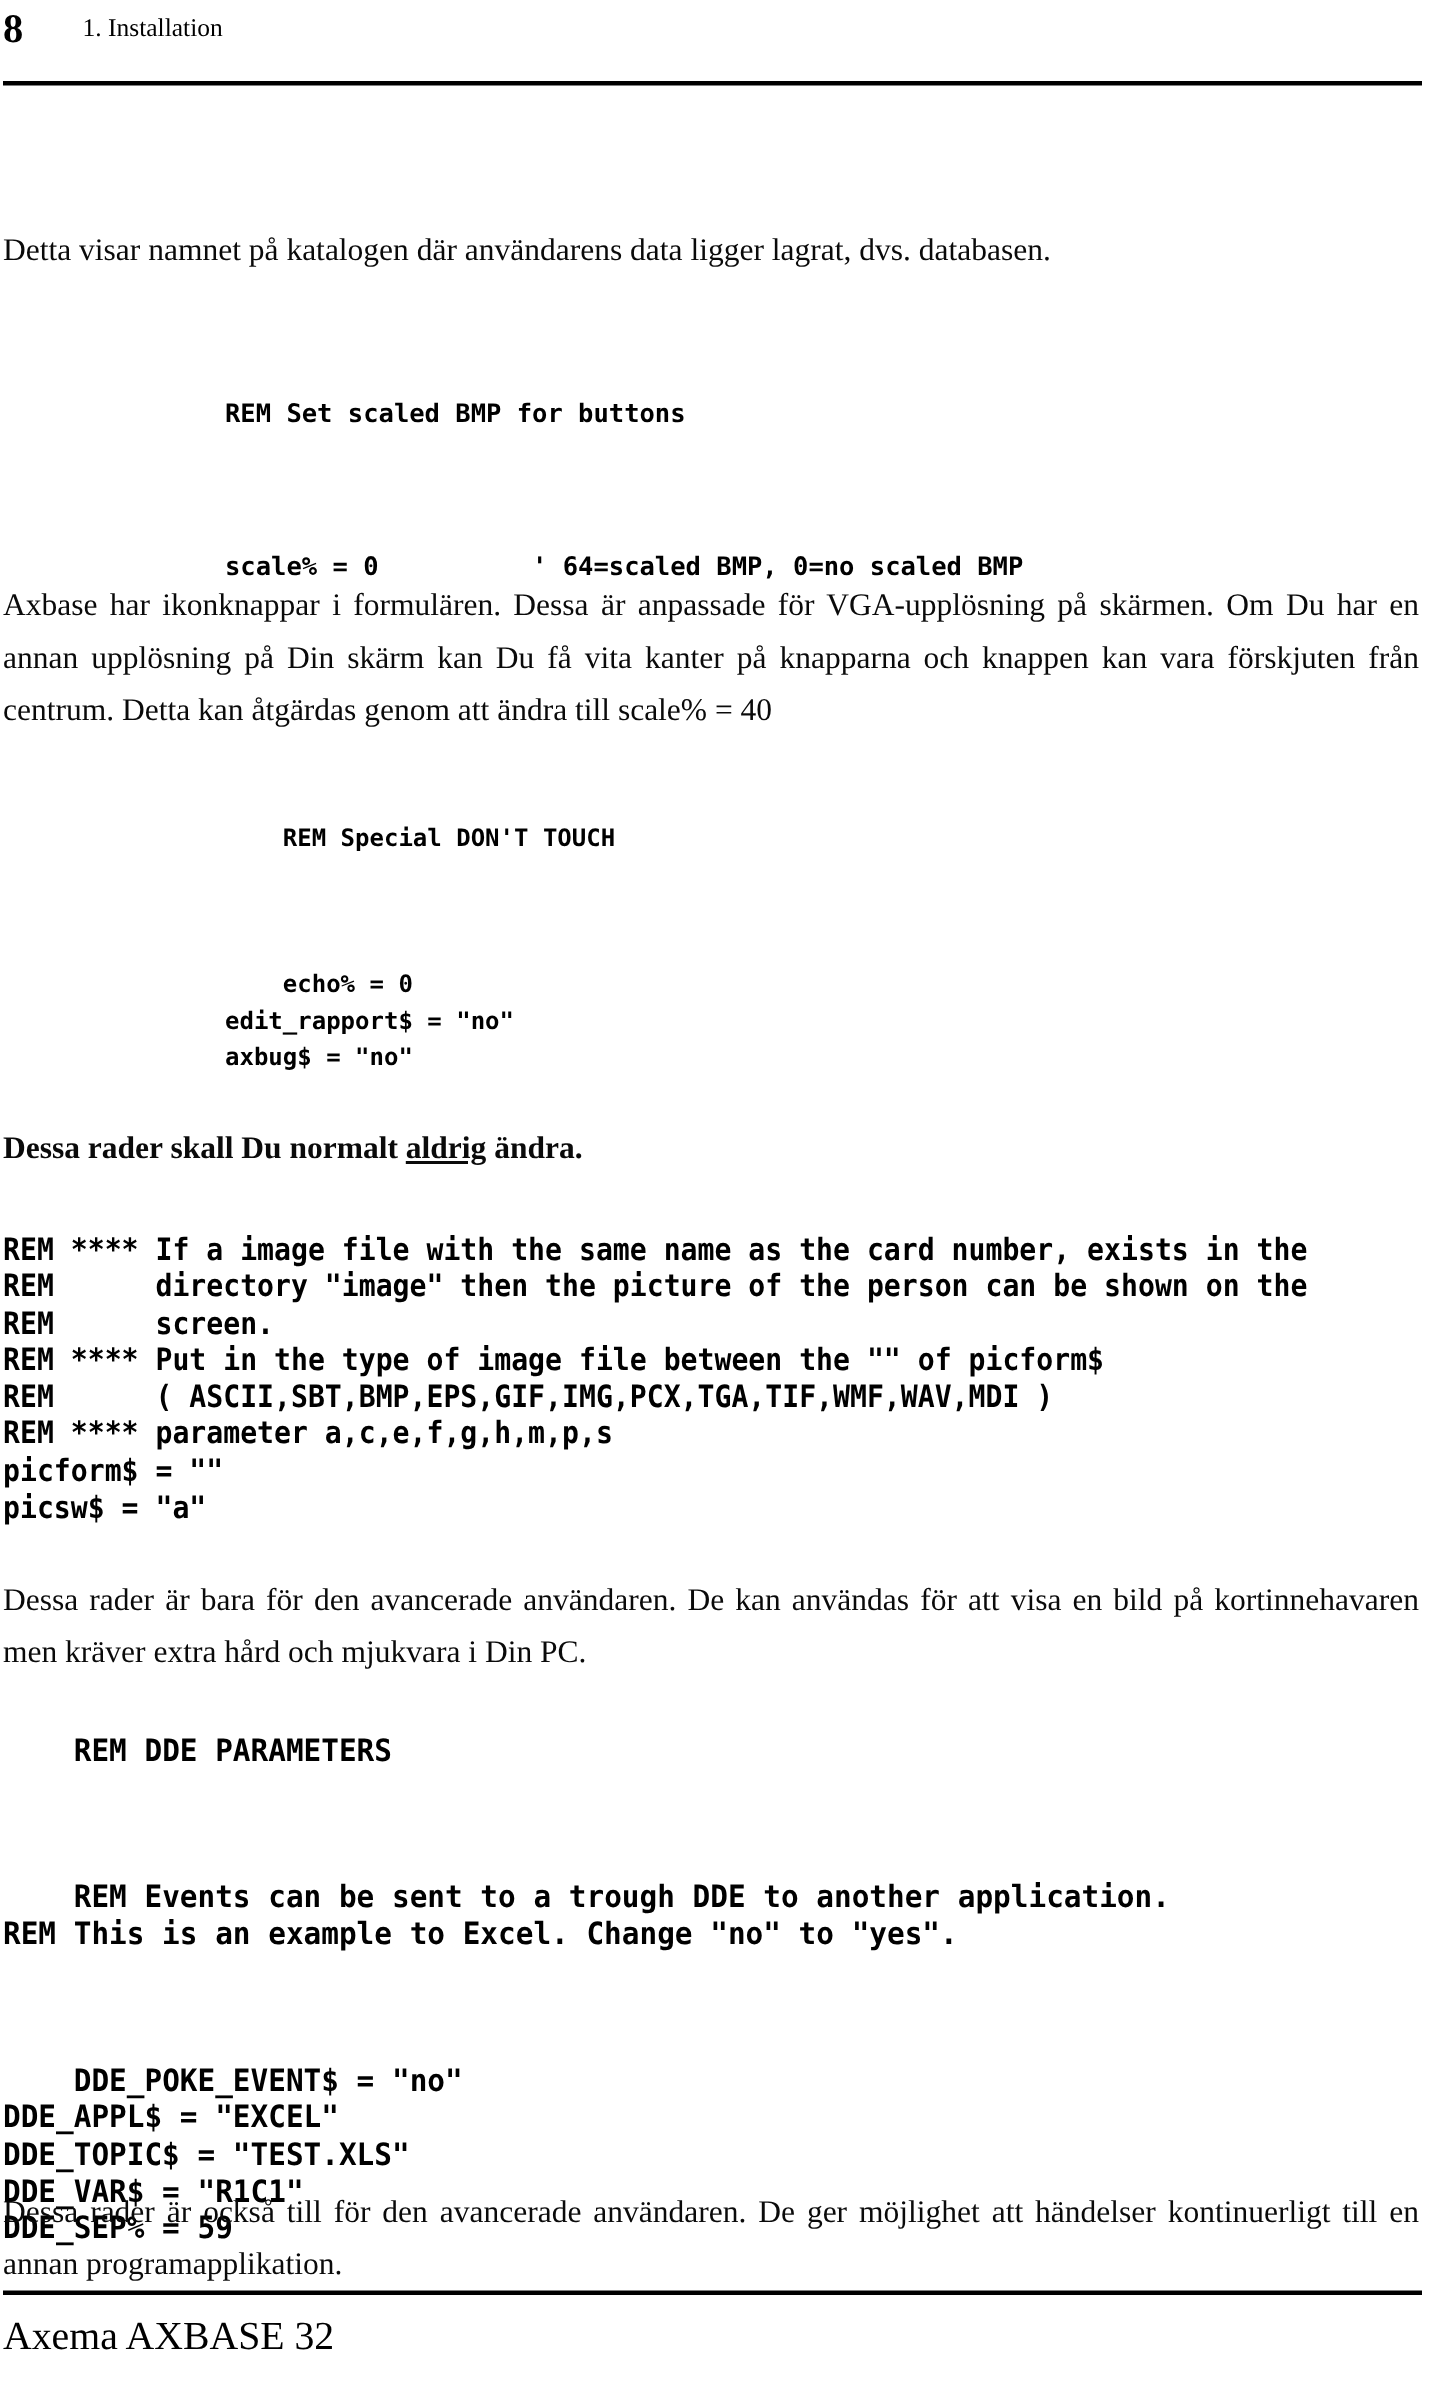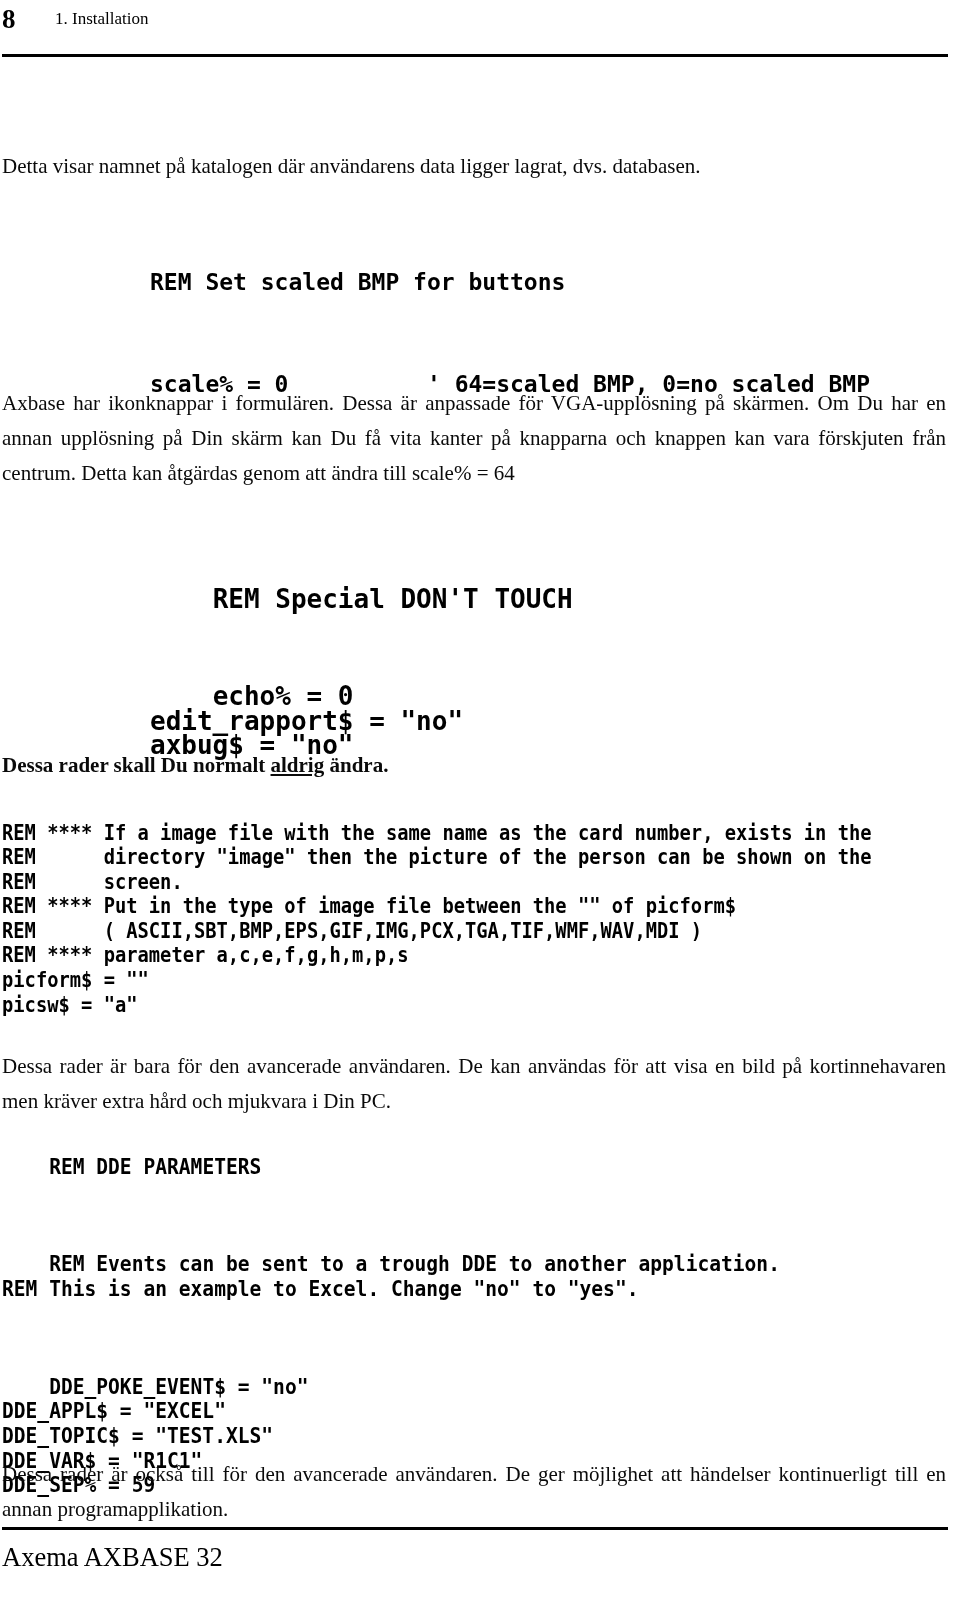--- a/index.html
+++ b/index.html
@@ -85,29 +85,29 @@
     font-weight: bold;
     color: #000000;
     white-space: pre;
     letter-spacing: 0px;
   }
 
   
   #code-scale {
     left: 150px;
     top: 234px;
-    font-size: 23px;
+    font-size: 17px;
     line-height: 51px;
   }
 
   
   #code-special {
     left: 150px;
-    top: 562px;
-    font-size: 26px;
+    top: 522px;
+    font-size: 16px;
     line-height: 24.5px;
   }
   #code-special .gap { display: block; height: 24px; }
 
   
   #code-image {
     left: 2px;
     top: 800px;
     font-size: 20.5px;
     line-height: 24.6px;
@@ -154,21 +154,21 @@
     <span class="header-title">1. Installation</span>
   </div>
   <div class="rule-top"></div>
 
   <p class="para" id="para-intro">Detta visar namnet på katalogen där användarens data ligger lagrat, dvs. databasen.</p>
 
   <pre class="code" id="code-scale">REM Set scaled BMP for buttons
 
 scale% = 0          ' 64=scaled BMP, 0=no scaled BMP</pre>
 
-  <p class="para" id="para-axbase">Axbase har ikonknappar i formulären. Dessa är anpassade för VGA-upplösning på skärmen. Om Du har en annan upplösning på Din skärm kan Du få vita kanter på knapparna och knappen kan vara förskjuten från centrum. Detta kan åtgärdas genom att ändra till scale% = 64</p>
+  <p class="para" id="para-axbase">Axbase har ikonknappar i formulären. Dessa är anpassade för VGA-upplösning på skärmen. Om Du har en annan upplösning på Din skärm kan Du få vita kanter på knapparna och knappen kan vara förskjuten från centrum. Detta kan åtgärdas genom att ändra till scale% = 40</p>
 
   <div class="code" id="code-special">
     <span>REM Special DON'T TOUCH</span>
     <span class="gap"></span>
     <span>echo% = 0
 edit_rapport$ = "no"
 axbug$ = "no"</span>
   </div>
 
   <p class="para" id="para-aldrig">

